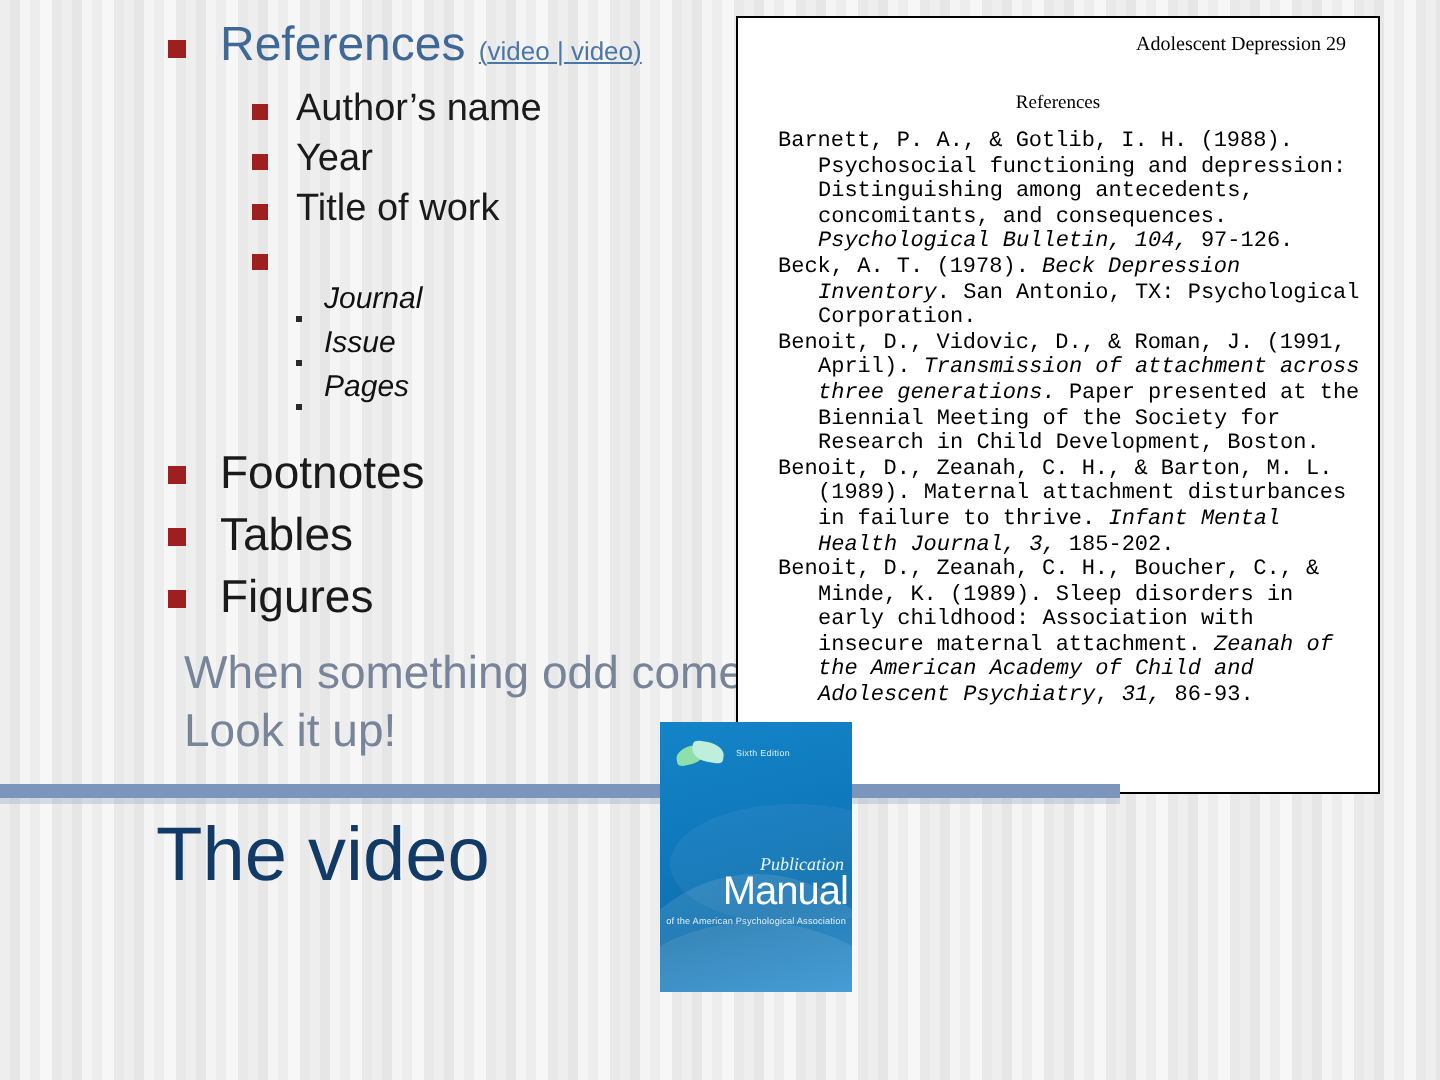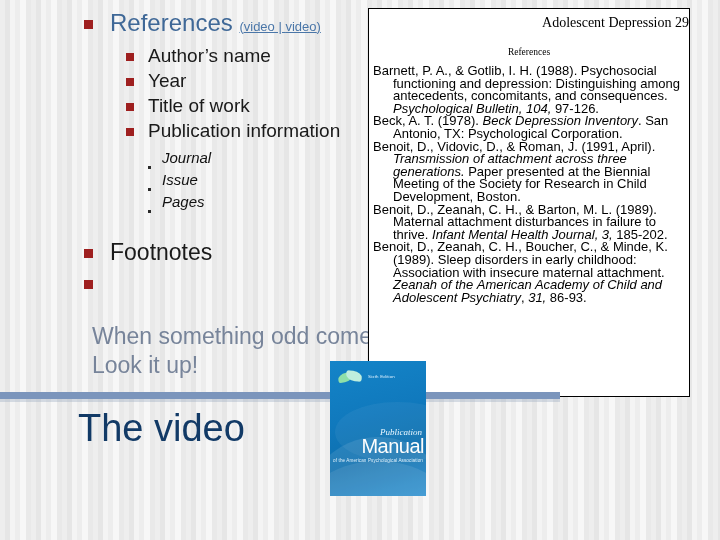--- a/index.html
+++ b/index.html
@@ -99,21 +99,21 @@
   }
   .l3-text {
     font-size: 15px;
     color: #111111;
     line-height: 22px;
     font-style: italic;
     white-space: nowrap;
   }
 
   
-  .group2 { margin-top: 24px; }
+  .group2 { margin-top: 16px; }
 
   
   .remark {
     position: absolute;
     left: 92px;
     top: 322px;
     width: 520px;
     font-size: 23px;
     line-height: 29px;
     color: #77849a;
@@ -127,38 +127,38 @@
     top: 8px;
     width: 322px;
     height: 389px;
     background: #ffffff;
     border: 1px solid #000000;
     box-sizing: border-box;
     overflow: hidden;
   }
   .ref-head {
     font-family: "Liberation Serif", serif;
-    font-size: 14px;
+    font-size: 10px;
     color: #000;
     text-align: right;
-    padding: 8px 0 0 0;
+    padding: 8px 16px 0 0;
     line-height: 12px;
   }
   .ref-title {
     font-family: "Liberation Serif", serif;
     font-size: 9.5px;
     color: #000;
     text-align: center;
     margin-top: 18px;
     margin-bottom: 8px;
   }
   .ref-list {
-    padding: 0 8px 0 4px;
-    font-family: Liberation Sans, sans-serif;
-    font-size: 13px;
+    padding: 0 8px 0 20px;
+    font-family: Liberation Mono, monospace;
+    font-size: 11px;
     line-height: 12.6px;
     color: #000;
   }
   .ref-entry {
     padding-left: 20px;
     text-indent: -20px;
     margin-bottom: 0px;
   }
   .ref-entry i { font-style: italic; }
 
@@ -307,21 +307,20 @@
       <div class="l2">
         <span class="sq"></span>
         <span class="l2-text">Year</span>
       </div>
       <div class="l2">
         <span class="sq"></span>
         <span class="l2-text">Title of work</span>
       </div>
       <div class="l2">
         <span class="sq"></span>
-        <span class="l2-text">Publication information</span>
       </div>
     </div>
 
     <div class="lvl3">
       <div class="l3">
         <span class="dot"></span>
         <span class="l3-text">Journal</span>
       </div>
       <div class="l3">
         <span class="dot"></span>
@@ -333,20 +332,25 @@
       </div>
     </div>
 
     <div class="group2">
       <div class="l1">
         <span class="sq"></span>
         <span class="l1-title" style="color:#1a1a1a;font-size:23px;">Footnotes</span>
       </div>
       <div class="l1">
         <span class="sq"></span>
+        <span class="l1-title" style="color:#1a1a1a;font-size:23px;">Tables</span>
+      </div>
+      <div class="l1">
+        <span class="sq"></span>
+        <span class="l1-title" style="color:#1a1a1a;font-size:23px;">Figures</span>
       </div>
     </div>
   </div>
 
   <div class="remark">When something odd comes up, don’t guess.  Look it up!</div>
 
   <div class="ref-panel">
     <div class="ref-head">Adolescent Depression 29</div>
     <div class="ref-title">References</div>
     <div class="ref-list">

